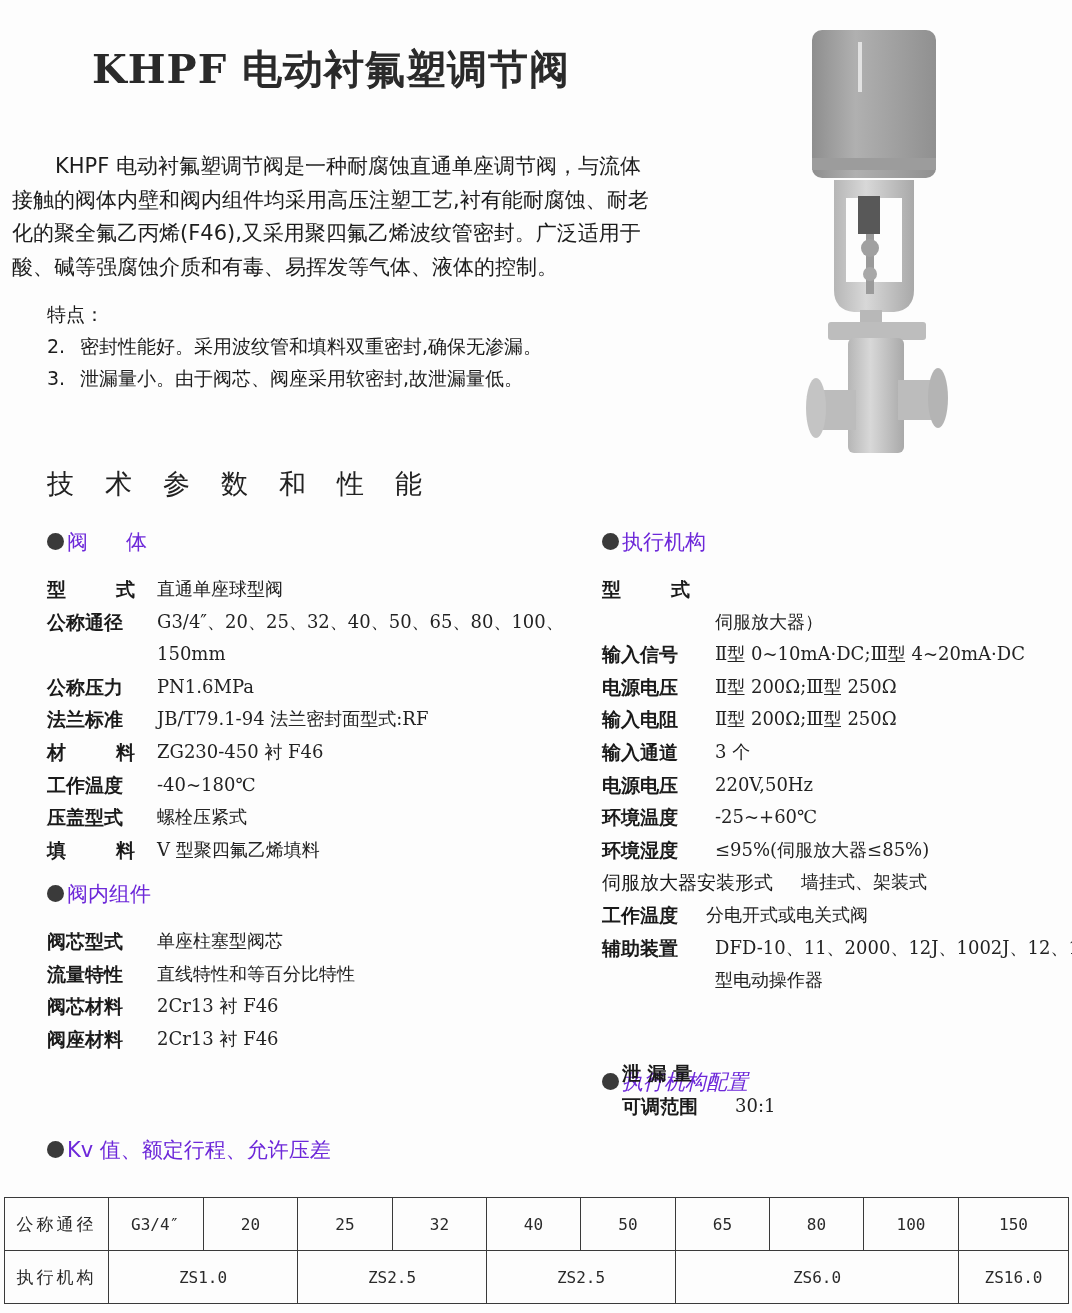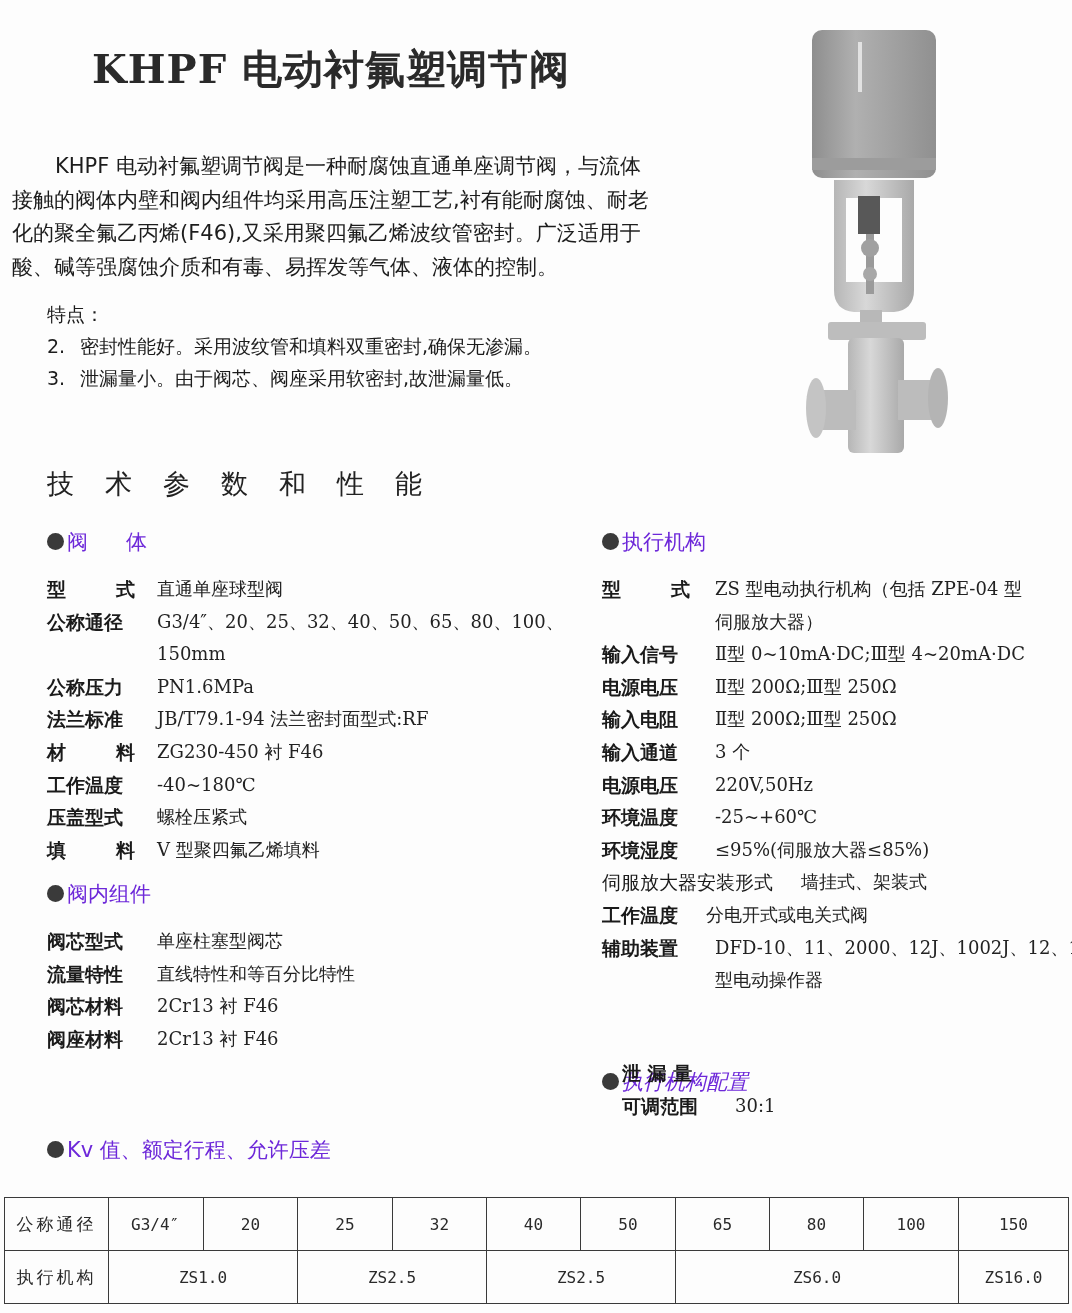--- a/index.html
+++ b/index.html
@@ -181,21 +181,20 @@
 <div class="abs sec-head" style="left:602px; top:528px;">
   <span class="dot"></span><span>执行机构</span>
 </div>
 
 <div class="abs rows right" style="left:602px; top:573px;">
   <div class="row">
     <span class="lab spread">
         <span>型</span>
         <span>式</span>
       </span>
-    <span class="val">ZS 型电动执行机构（包括 ZPE-04 型</span>
   </div>
   <div class="row cont">
     <span class="val">伺服放大器）</span>
   </div>
   <div class="row">
     <span class="lab">输入信号</span>
     <span class="val">Ⅱ型 0~10mA·DC;Ⅲ型 4~20mA·DC</span>
   </div>
   <div class="row">
     <span class="lab">电源电压</span>

